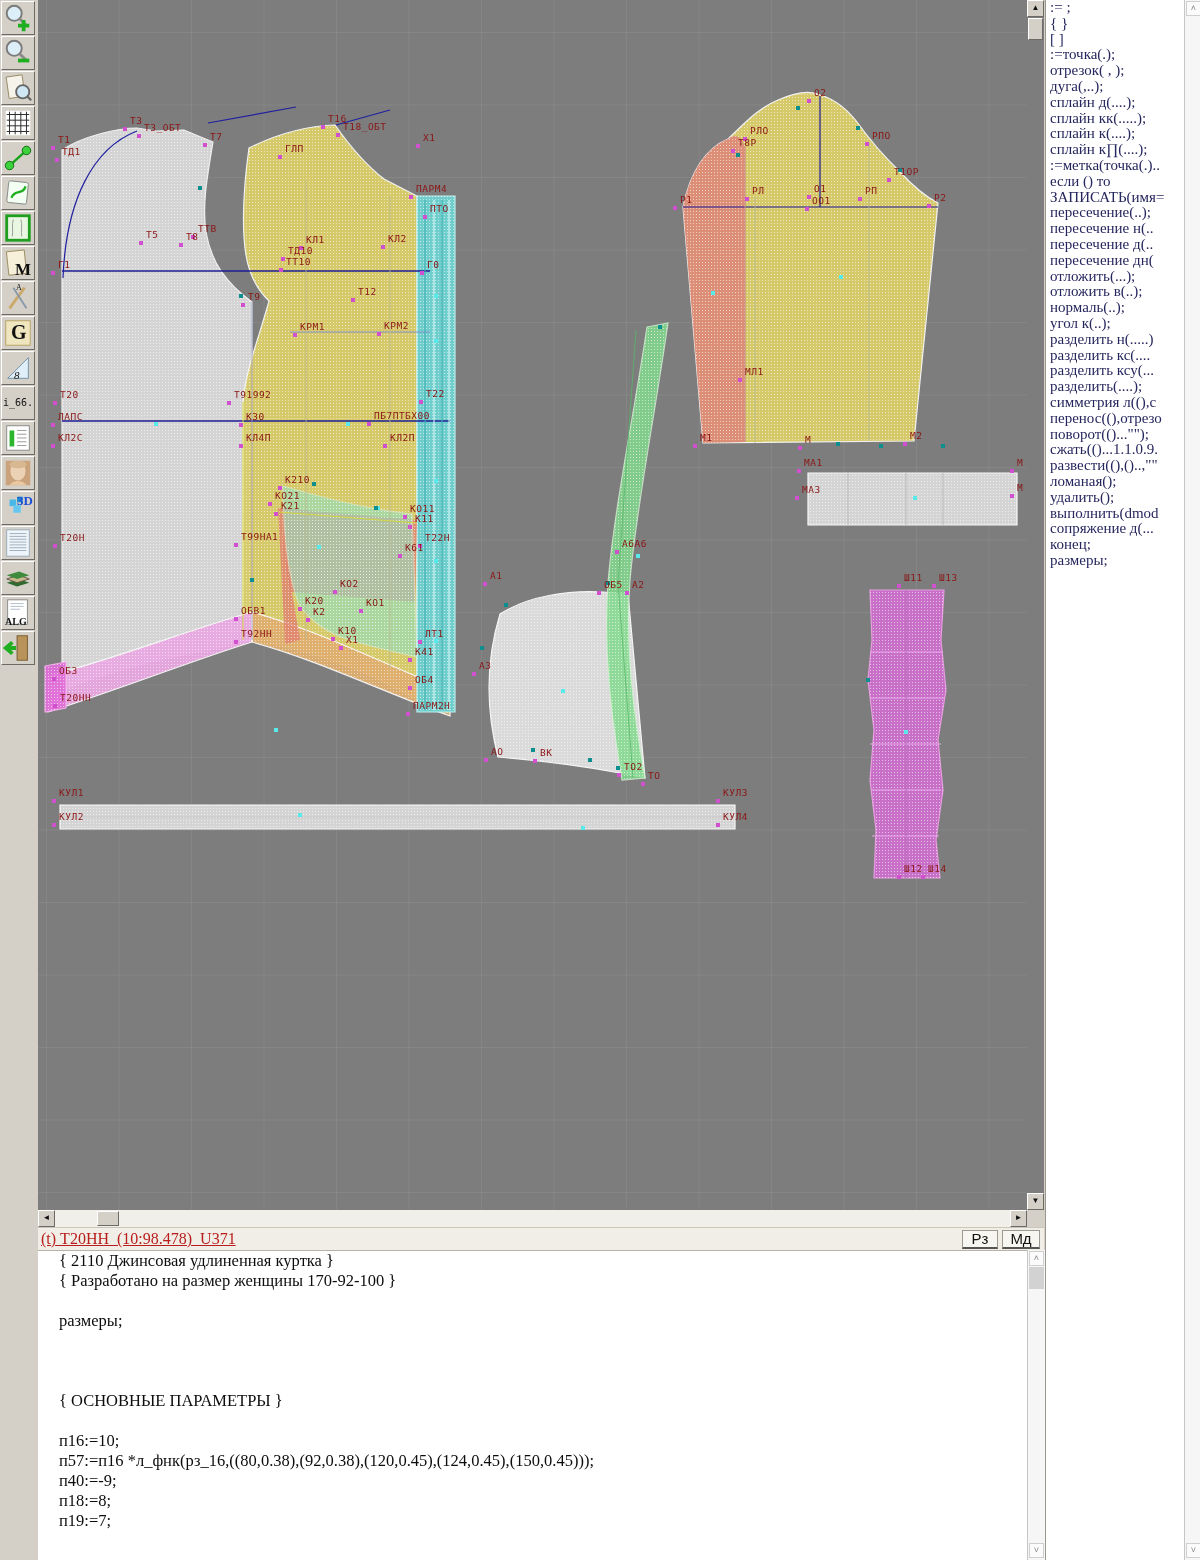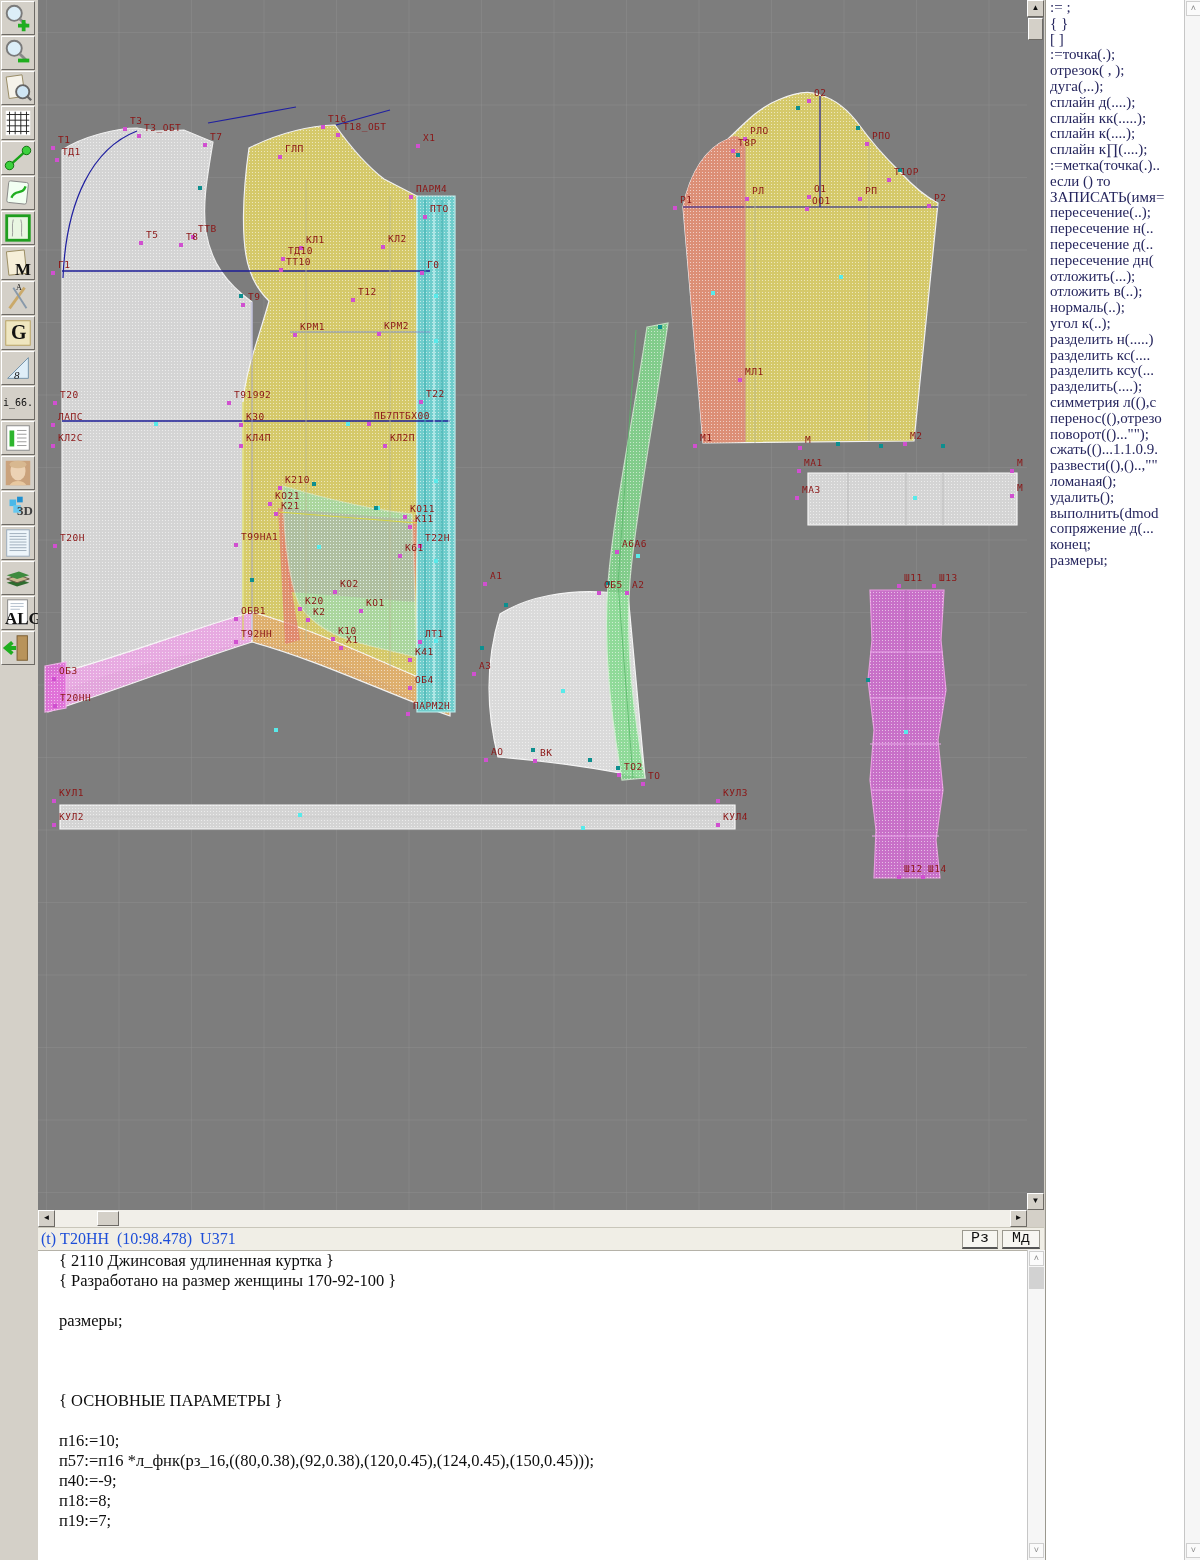--- a/index.html
+++ b/index.html
@@ -9,44 +9,44 @@
   .toolbar{position:absolute;left:0;top:0;width:37px;height:1560px;background:#d4d0c8;}
   .tb-btn{position:relative;width:34px;height:34px;margin:1px 1px 1px 1px;background:#d4d0c8;
           border:1px solid;border-color:#ffffff #6d6a65 #6d6a65 #ffffff;box-sizing:border-box;cursor:pointer;}
   .tb-btn svg{position:absolute;left:0;top:0;width:32px;height:32px;}
   .glyph{position:absolute;font-family:"Liberation Serif",serif;color:#111;line-height:1;}
   .b8 .glyph{right:3px;bottom:1px;font-size:17px;font-weight:bold;}
   .b9 .glyph{left:14px;top:2px;font-size:8px;}
   .b10 .glyph{left:9px;top:5px;font-size:20px;font-weight:bold;}
   .b11 .glyph{left:12px;bottom:3px;font-size:11px;font-style:italic;}
   .b12 .glyph{left:1px;top:11px;font-size:10px;font-family:"DejaVu Sans Mono",monospace;}
-  .b15 .glyph{right:1px;bottom:7px;font-size:13px;font-weight:bold;color:#404040;}
-  .b18 .glyph{left:3px;bottom:2px;font-size:17px;font-weight:bold;margin-top:30px;}
+  .b15 .glyph{right:1px;bottom:17px;font-size:13px;font-weight:bold;color:#1d4ed8;}
+  .b18 .glyph{left:3px;bottom:2px;font-size:10px;font-weight:bold;margin-top:30px;}
   
   .canvas-wrap{position:absolute;left:38px;top:0;width:989px;height:1210px;background:#7d7d7d;}
   
   .sb-btn{position:absolute;background:#d4d0c8;border:1px solid;border-color:#ffffff #6d6a65 #6d6a65 #ffffff;
           box-sizing:border-box;font-size:8px;line-height:13px;text-align:center;color:#111;cursor:pointer;}
   .vscroll-canvas{position:absolute;left:1027px;top:0;width:17px;height:1210px;background:#7d7d7d;}
   .vscroll-canvas .thumb{position:absolute;left:1px;top:18px;width:15px;height:22px;background:#d4d0c8;
           border:1px solid;border-color:#fff #6d6a65 #6d6a65 #fff;box-sizing:border-box;cursor:pointer;}
   .hscroll{position:absolute;left:38px;top:1210px;width:989px;height:17px;background:#f1efe9;}
   .hscroll .thumb{position:absolute;left:59px;top:1px;width:22px;height:15px;background:#d4d0c8;
           border:1px solid;border-color:#fff #6d6a65 #6d6a65 #fff;box-sizing:border-box;cursor:pointer;}
   .flatbar{position:absolute;background:#f6f6f6;border-left:1px solid #c6c6c6;box-sizing:border-box;}
   .flat-arrow{position:absolute;left:1px;width:15px;height:15px;background:#fbfbfb;border:1px solid #cfcfcf;
           box-sizing:border-box;color:#888;font-size:9px;line-height:13px;text-align:center;cursor:pointer;}
   .flat-thumb{position:absolute;left:1px;width:15px;background:#d2d2d2;cursor:pointer;}
   
   .statusbar{position:absolute;left:38px;top:1227px;width:1006px;height:23px;background:#f0eee6;
              border-top:1px solid #c9c6ba;box-sizing:border-box;}
   .status-text{position:absolute;left:3px;top:2px;font-family:"Liberation Serif",serif;font-size:16px;
-               color:#1d4ed8;white-space:pre;}
+               color:#b91c1c;white-space:pre;text-decoration:underline;}
   .sb-smallbtn{position:absolute;top:2px;height:19px;background:#f7f6f1;border:1px solid #9c9a90;
-               border-bottom:2px solid #555;box-sizing:border-box;font-family:Liberation Mono, monospace;
+               border-bottom:2px solid #555;box-sizing:border-box;font-family:Liberation Sans, sans-serif;
                font-size:15px;text-align:center;line-height:16px;color:#111;cursor:pointer;}
   
   .editor{position:absolute;left:38px;top:1250px;width:989px;height:310px;background:#ffffff;
           border-top:1px solid #b5b2a8;box-sizing:border-box;overflow:hidden;cursor:text;}
   .ed-line{font-family:"Liberation Serif",serif;font-size:16.5px;line-height:20px;color:#0d0d0d;
            white-space:pre;padding-left:21px;}
   
   .panel{position:absolute;left:1045px;top:0;width:139px;height:1560px;background:#ffffff;
          border-left:1px solid #9a988e;box-sizing:border-box;overflow:hidden;}
   .cmd-item{font-family:"Liberation Serif",serif;font-size:15px;line-height:15.8px;color:#26265e;

